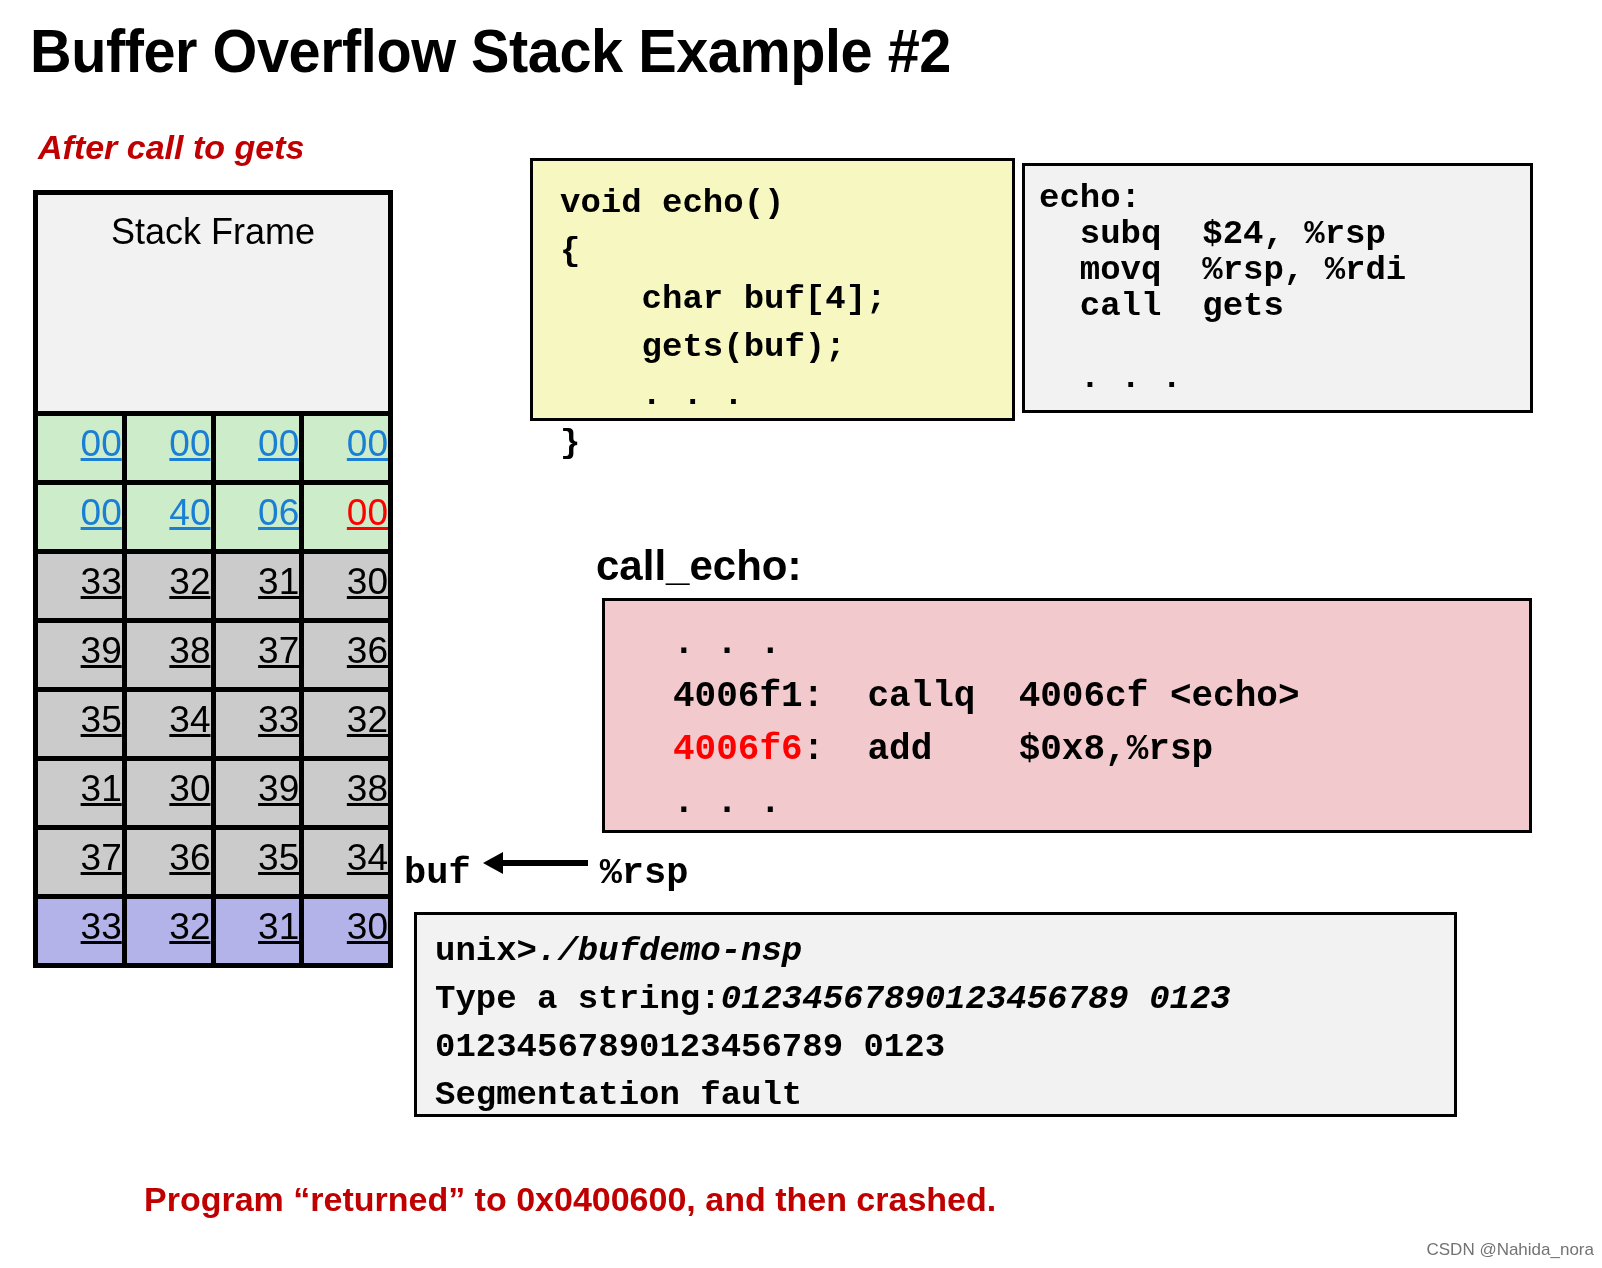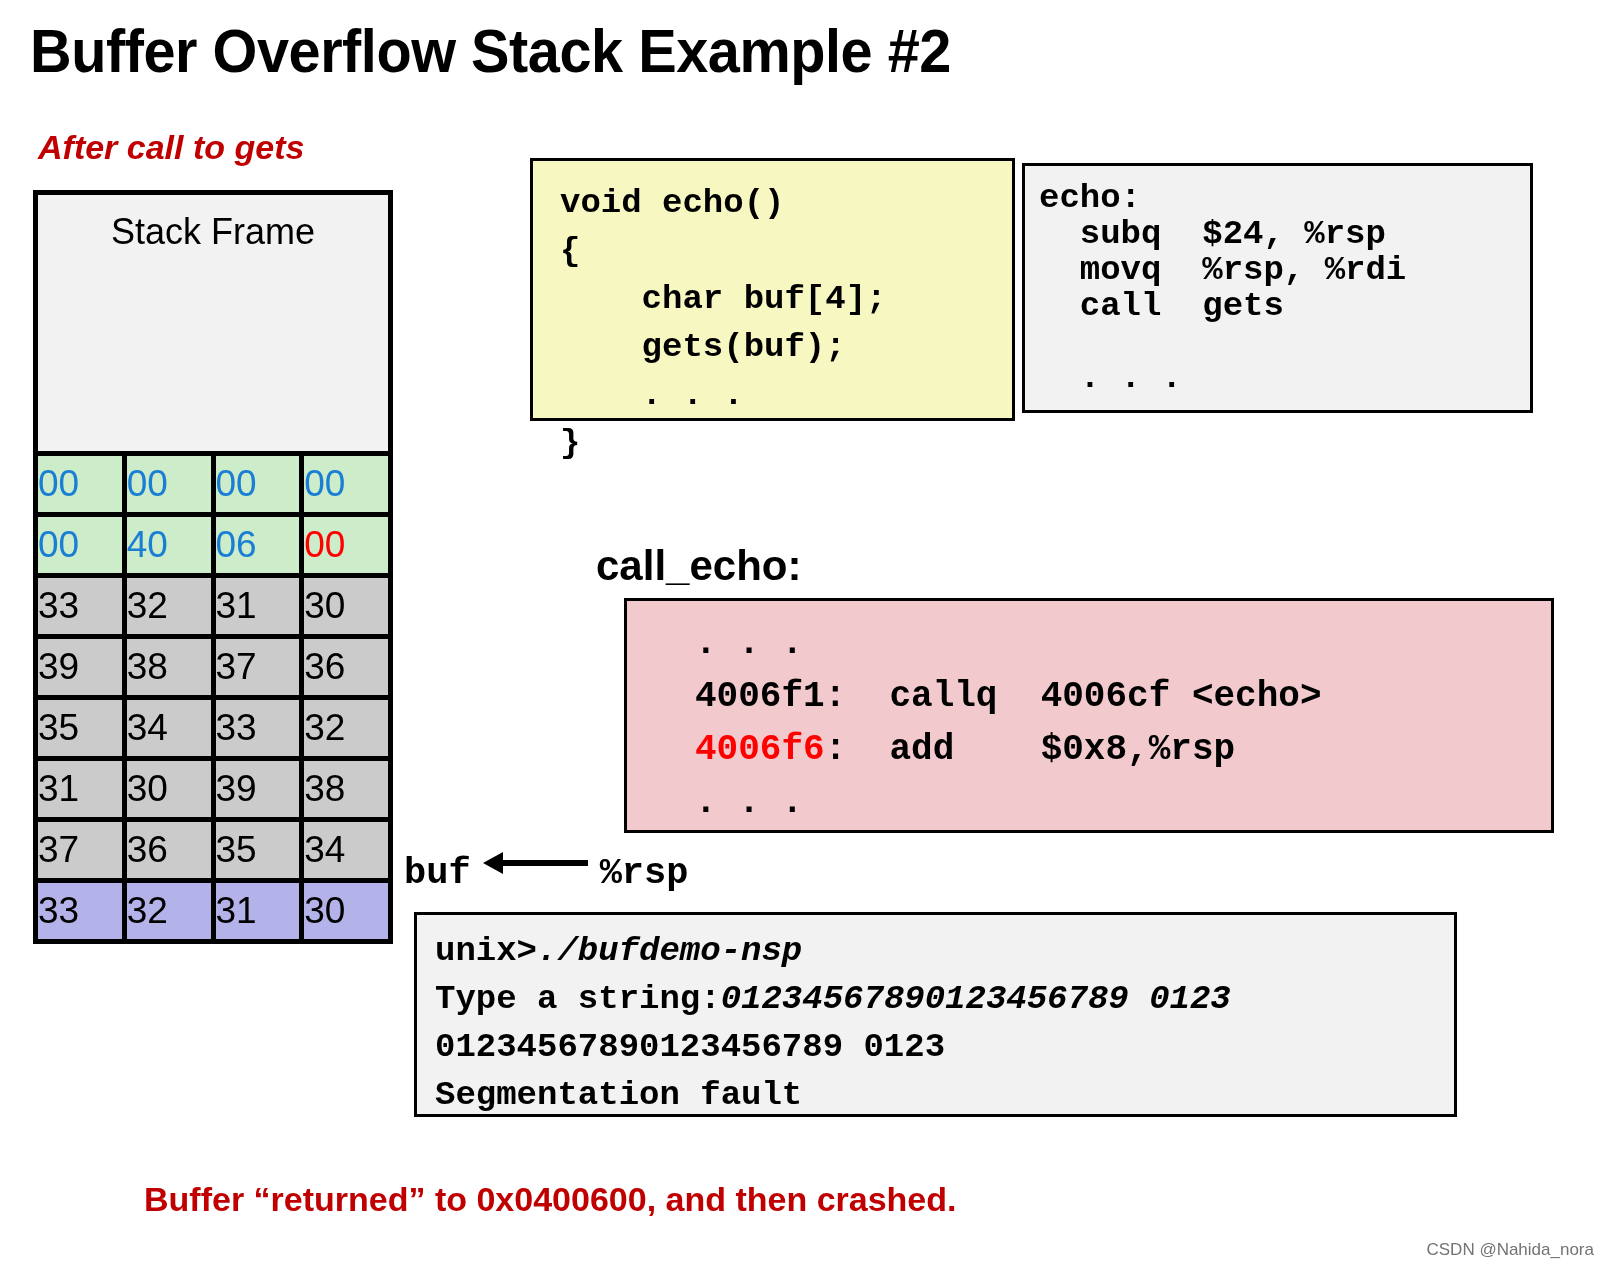--- a/index.html
+++ b/index.html
@@ -46,21 +46,21 @@
   #stack-table {
     position: absolute;
     left: 33px;
     top: 190px;
     width: 360px;
     border: 5px solid #000000;
     box-sizing: border-box;
     background: #f2f2f2;
   }
   #stack-header {
-    height: 256px;
+    height: 216px;
     background: #f2f2f2;
     display: flex;
     flex-direction: column;
     align-items: center;
     padding-top: 14px;
     box-sizing: border-box;
   }
   .sf-line {
     font-size: 36px;
     line-height: 45px;
@@ -70,29 +70,30 @@
     font-family: "Liberation Mono", monospace;
     font-weight: bold;
     font-size: 35px;
   }
   .byte-row {
     display: flex;
     border-top: 5px solid #000000;
   }
   .byte-cell {
     flex: 1 1 0;
-    height: 56px;
+    height: 64px;
     line-height: 56px;
-    text-align: left;
+    text-align: right;
     font-family: "Liberation Sans", sans-serif;
     font-size: 37px;
     font-weight: normal;
     border-right: 5px solid #000000;
     box-sizing: border-box;
     overflow: hidden;
+    text-decoration: underline;
   }
   .byte-cell:last-child { border-right: none; }
   .row-green .byte-cell { background: #cdecca; }
   .row-gray  .byte-cell { background: #cbcbcb; }
   .row-purple .byte-cell { background: #b3b3ea; }
   .c-blue { color: #1a7fd4; }
   .c-red  { color: #ff0000; }
   .c-black{ color: #000000; }
 
   
@@ -179,21 +180,20 @@
     height: 235px;
     background: #f2c9cc;
     border: 3px solid #000000;
     box-sizing: border-box;
     font-family: "Liberation Mono", monospace;
     font-weight: bold;
     font-size: 36px;
     line-height: 53px;
     padding: 16px 0 0 68px;
     white-space: pre;
-    margin-left: 22px;
   }
   .asm-red { color: #ff0000; }
 
   
   #terminal-box {
     position: absolute;
     left: 414px;
     top: 912px;
     width: 1043px;
     height: 205px;
@@ -319,15 +319,15 @@
 <div id="call-echo-box"><span>. . .</span>
 <span>4006f1:  callq  4006cf &lt;echo&gt;</span>
 <span class="asm-red">4006f6</span><span>:  add    $0x8,%rsp</span>
 <span>. . .</span></div>
 
 <div id="terminal-box"><span>unix&gt;</span><span class="term-italic">./bufdemo-nsp</span>
 <span>Type a string:</span><span class="term-italic">01234567890123456789 0123</span>
 <span>01234567890123456789 0123</span>
 <span>Segmentation fault</span></div>
 
-<div id="bottom-caption">Buffer “returned” to 0x0400600, and then crashed.</div>
+<div id="bottom-caption">Program “returned” to 0x0400600, and then crashed.</div>
 
 <div id="watermark">CSDN @Nahida_nora</div>
 
 </body></html>

